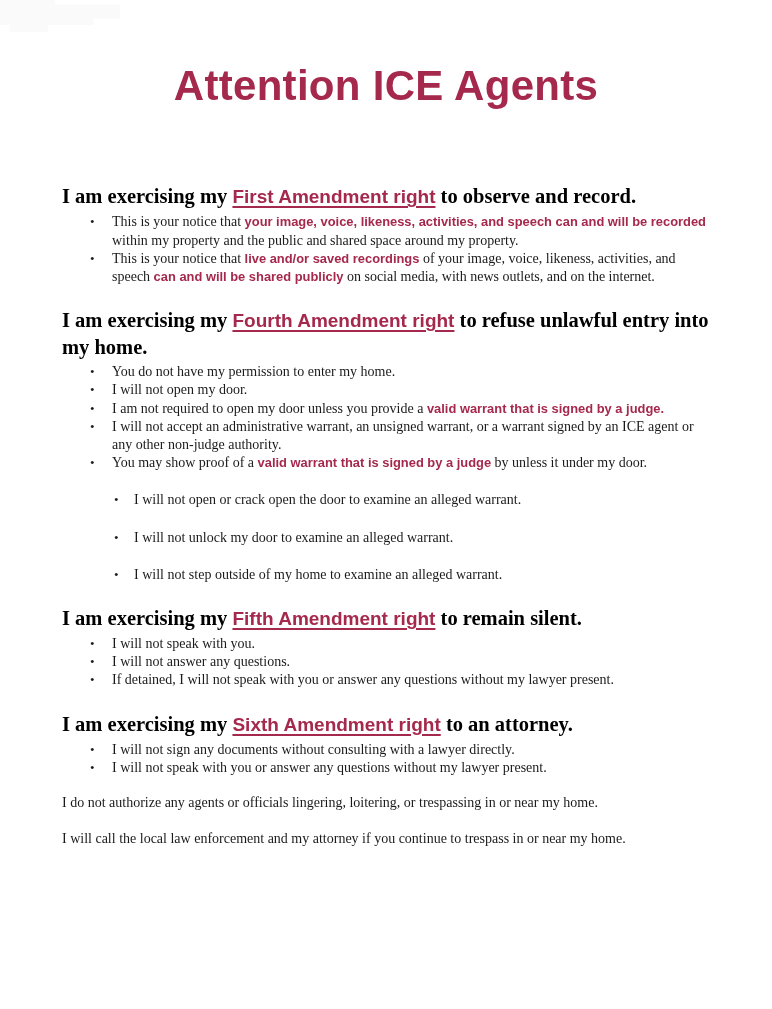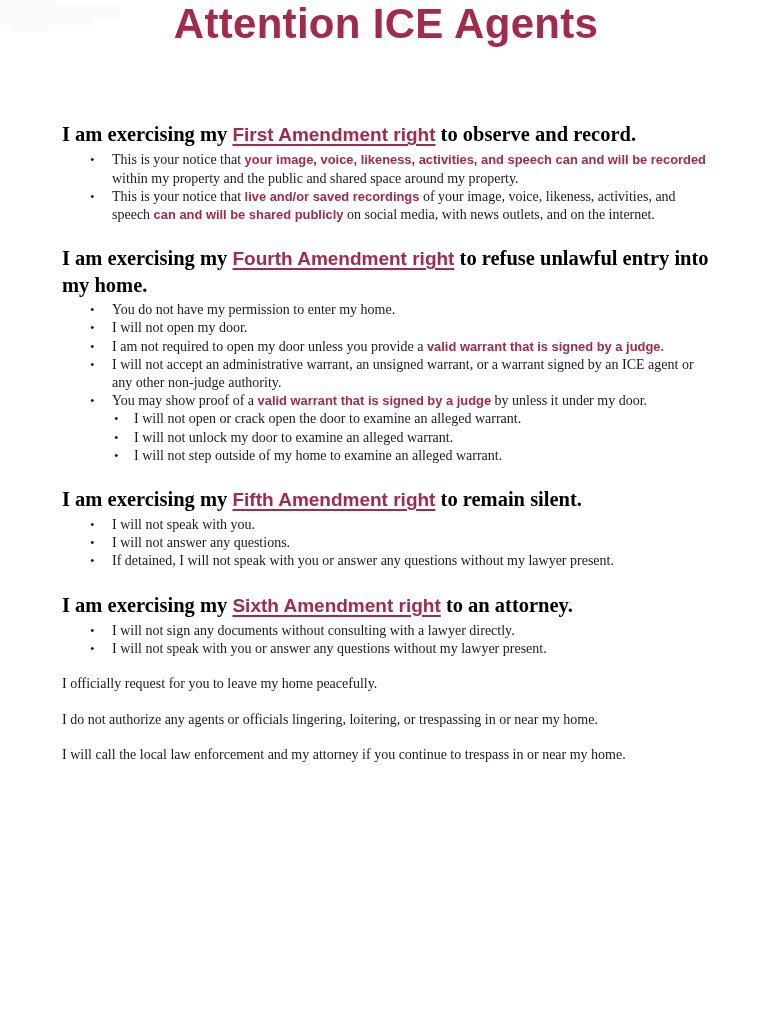--- a/index.html
+++ b/index.html
@@ -18,20 +18,21 @@
     clip-path: polygon(0 0, 46% 0, 46% 15%, 100% 15%, 100% 58%, 78% 58%, 78% 78%, 40% 78%, 40% 100%, 8% 100%, 8% 78%, 0 78%);
   }
   .page { position: relative; padding: 0 62px; }
   h1.doc-title {
     font-family: "Liberation Sans", sans-serif;
     font-weight: bold;
     font-size: 42px;
     line-height: 1.15;
     color: var(--accent);
     text-align: center;
+    margin-top: 62px;
     letter-spacing: 0.3px;
   }
   .sections { padding-top: 1px; }
   section.amendment-section:first-child h2.section-heading { margin-top: 72px; }
   h2.section-heading {
     font-family: "Liberation Serif", serif;
     font-weight: bold;
     font-size: 20.5px;
     line-height: 26px;
     color: #000;
@@ -56,21 +57,21 @@
     font-size: 14px;
     line-height: 18.2px;
   }
   li.bullet::before {
     content: "\2022";
     position: absolute;
     left: 28px;
     top: 0;
     font-size: 13px;
   }
-  li.bullet.sub { padding-left: 72px; }
+  li.bullet.sub { padding-left: 72px; margin-top: 19px; }
   li.bullet.sub::before { left: 52px; }
   .emphasis {
     font-family: "Liberation Sans", sans-serif;
     font-weight: bold;
     font-size: 12.9px;
     color: var(--accent);
     margin-top: 15px;
   }
   .closing-block { margin-top: 2px; }
   p.closing {
@@ -117,17 +118,16 @@
       </section>
       <section class="amendment-section">
         <h2 class="section-heading"><span>I am exercising my </span><span class="amendment-link">Sixth Amendment right</span><span> to an attorney.</span></h2>
         <ul class="bullet-list">
           <li class="bullet"><span>I will not sign any documents without consulting with a lawyer directly.</span></li>
           <li class="bullet"><span>I will not speak with you or answer any questions without my lawyer present.</span></li>
         </ul>
       </section>
     </main>
   <div class="closing-block">
-      <p class="closing">I officially request for you to leave my home peacefully.</p>
       <p class="closing">I do not authorize any agents or officials lingering, loitering, or trespassing in or near my home.</p>
       <p class="closing">I will call the local law enforcement and my attorney if you continue to trespass in or near my home.</p>
     </div>
 </div>
 
 </body></html>

